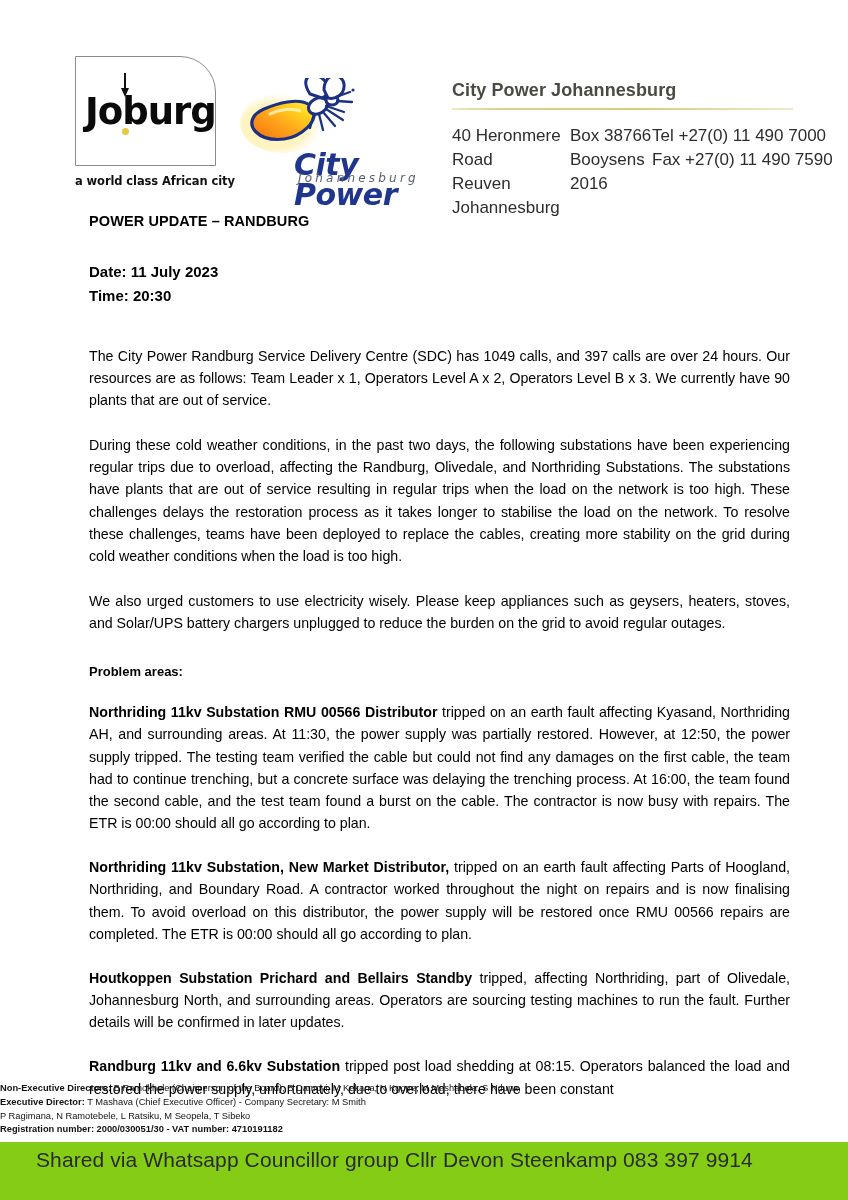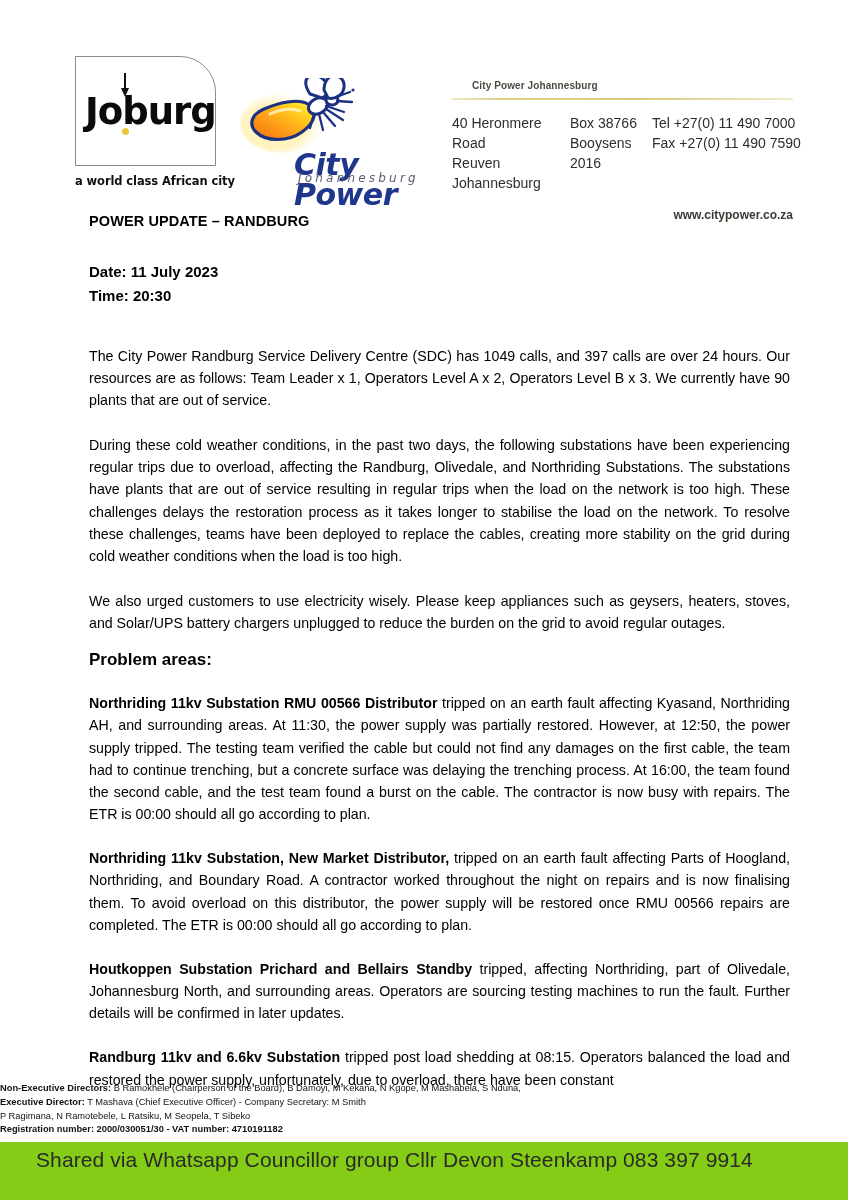--- a/index.html
+++ b/index.html
@@ -132,36 +132,35 @@
 
   
   .contact {
     position: absolute;
     left: 452px;
     top: 80px;
     width: 345px;
   }
   .contact-title {
     font-family: "Liberation Sans", sans-serif;
-    font-size: 10px;
+    font-size: 18px;
     font-weight: 700;
     color: #4a4a42;
     letter-spacing: 0.1px;
-    margin-left: 20px;
   }
   .contact-rule {
     margin-top: 7px;
     height: 2px;
     width: 341px;
     background: linear-gradient(to right, #efe8c4 0%, #ddd08a 14%, #d9cb7c 55%, #efe9c8 100%);
   }
   .contact-cols {
     display: flex;
     margin-top: 14px;
-    font-size: 14px;
+    font-size: 17px;
     color: #2d2d2d;
     line-height: 1.42;
   }
   .contact-col-a { width: 118px; }
   .contact-col-b { width: 82px; }
   .contact-col-c { width: 145px; white-space: nowrap; }
   .contact-web {
     margin-top: 14px;
     text-align: right;
     font-size: 12px;
@@ -190,22 +189,22 @@
     line-height: 1.62;
   }
   .para {
     margin-top: 23px;
     font-size: 14.2px;
     line-height: 1.56;
     text-align: justify;
   }
   .para.first { margin-top: 36px; }
   .section-head {
-    margin-top: 16px;
-    font-size: 17px;
+    margin-top: 30px;
+    font-size: 13px;
     font-weight: 700;
   }
   .para b { font-weight: 700; }
   .para.problem { margin-top: 22px; }
 
   
   .doc-footer {
     position: absolute;
     left: 0;
     top: 1082px;
@@ -306,21 +305,20 @@
         <div class="contact-col-b">
           <div>Box 38766</div>
           <div>Booysens</div>
           <div>2016</div>
         </div>
         <div class="contact-col-c">
           <div>Tel  +27(0) 11 490 7000</div>
           <div>Fax +27(0) 11 490 7590</div>
         </div>
       </div>
-      <div class="contact-web">www.citypower.co.za</div>
     </div>
   </div>
 
   <div class="doc-body">
 
     <div class="doc-title">POWER UPDATE – RANDBURG</div>
 
     <div class="meta">
       <div>Date: 11 July 2023</div>
       <div>Time: 20:30</div>

